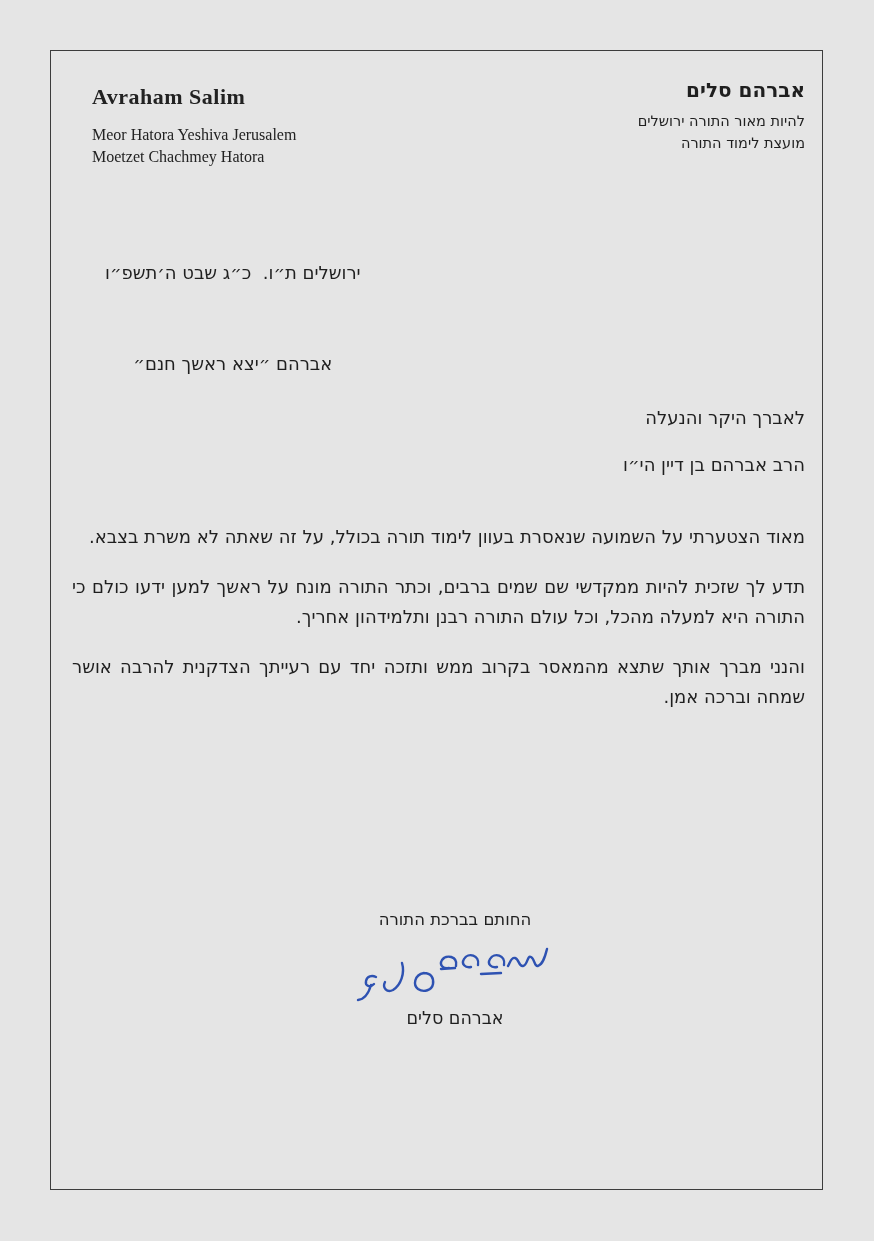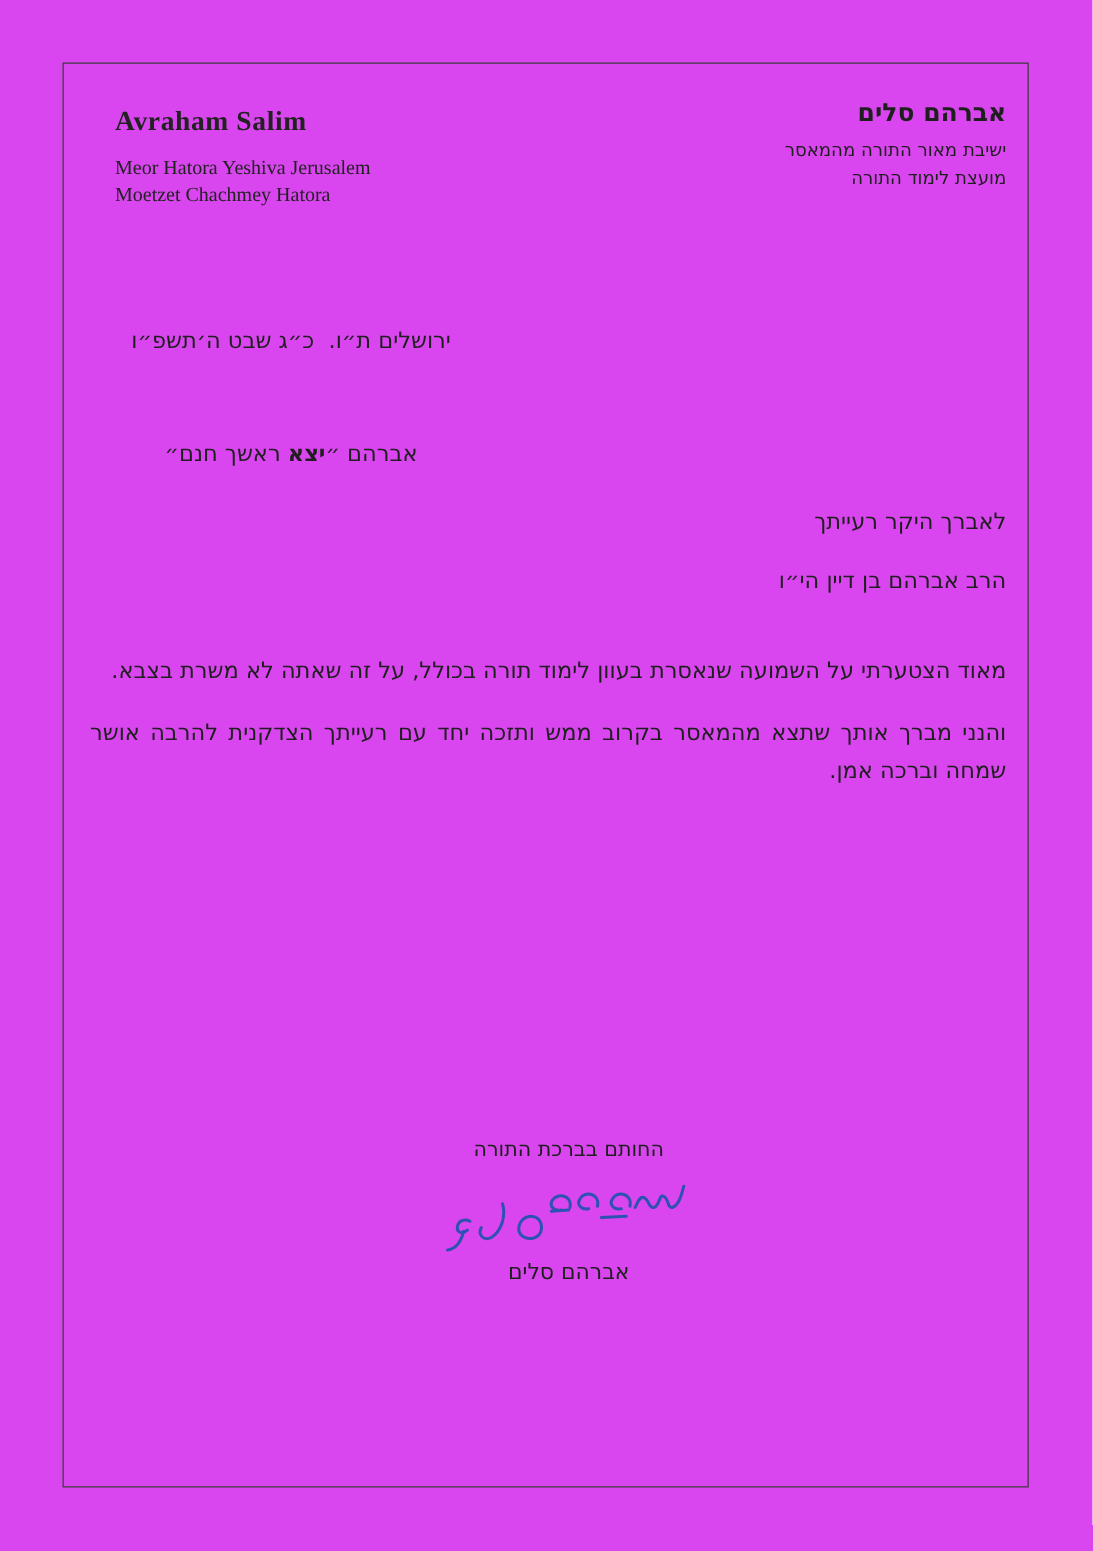--- a/index.html
+++ b/index.html
@@ -1,20 +1,20 @@
 <!DOCTYPE html>
 <html><head>
 <meta charset="utf-8">
 <style>
   html, body { margin: 0; padding: 0; background: #ffffff; }
   .page {
     position: relative;
     width: 874px;
     height: 1241px;
-    background: #d946ef;
+    background: #e5e5e5;
     overflow: hidden;
     color: #1f1f1f;
     font-family: "DejaVu Sans", sans-serif;
   }
   .border-frame {
     position: absolute;
     left: 50px; top: 50px;
     width: 773px; height: 1140px;
     border: 1.5px solid #3c3c3c;
     box-sizing: border-box;
@@ -56,21 +56,21 @@
   
   .dateline {
     position: absolute;
     left: 105px; top: 220px;
     direction: rtl;
     text-align: center;
     font-size: 18px;
     white-space: pre-wrap;
   }
   .dateline .l2 { margin-top: 28px; }
-  .dateline .emph { font-weight: bold; }
+  .dateline .emph { font-weight: normal; }
   
   .greeting {
     position: absolute;
     right: 69px; top: 407px;
     direction: rtl;
     text-align: right;
     font-size: 18px;
   }
   .greeting .l2 { margin-top: 26px; }
   
@@ -117,37 +117,38 @@
     <div class="name">Avraham Salim</div>
     <div class="sub">
       <div>Meor Hatora Yeshiva Jerusalem</div>
       <div>Moetzet Chachmey Hatora</div>
     </div>
   </div>
 
   <div class="hdr-he">
     <div class="name">אברהם סלים</div>
     <div class="sub">
-      <div>ישיבת מאור התורה מהמאסר</div>
+      <div>להיות מאור התורה ירושלים</div>
       <div>מועצת לימוד התורה</div>
     </div>
   </div>
 
   <div class="dateline">
     <div class="l1">ירושלים ת״ו.&nbsp; כ״ג שבט ה׳תשפ״ו</div>
     <div class="l2"><span>אברהם ״</span><span class="emph">יצא</span><span> ראשך חנם״</span></div>
   </div>
 
   <div class="greeting">
-    <div class="l1">לאברך היקר רעייתך</div>
+    <div class="l1">לאברך היקר והנעלה</div>
     <div class="l2">הרב אברהם בן דיין הי״ו</div>
   </div>
 
   <div class="letter-body">
     <p>מאוד הצטערתי על השמועה שנאסרת בעוון לימוד תורה בכולל, על זה שאתה לא משרת בצבא.</p>
+    <p>תדע לך שזכית להיות ממקדשי שם שמים ברבים, וכתר התורה מונח על ראשך למען ידעו כולם כי התורה היא למעלה מהכל, וכל עולם התורה רבנן ותלמידהון אחריך.</p>
     <p>והנני מברך אותך שתצא מהמאסר בקרוב ממש ותזכה יחד עם רעייתך הצדקנית להרבה אושר שמחה וברכה אמן.</p>
   </div>
 
   <div class="closing-line">החותם בברכת התורה</div>
 
   <svg class="signature" viewBox="0 0 215 72" aria-hidden="true">
     <g fill="none" stroke-width="2.4" stroke-linecap="round" stroke-linejoin="round" stroke="#2e52b2">
 
       <path d="M209,13 C207,21 205,28 200,30 C196,31 197,23 193,21 C189,19 190,29 185,30 C181,31 181,23 177,22 C173,21 172,27 170,30"></path>
 

